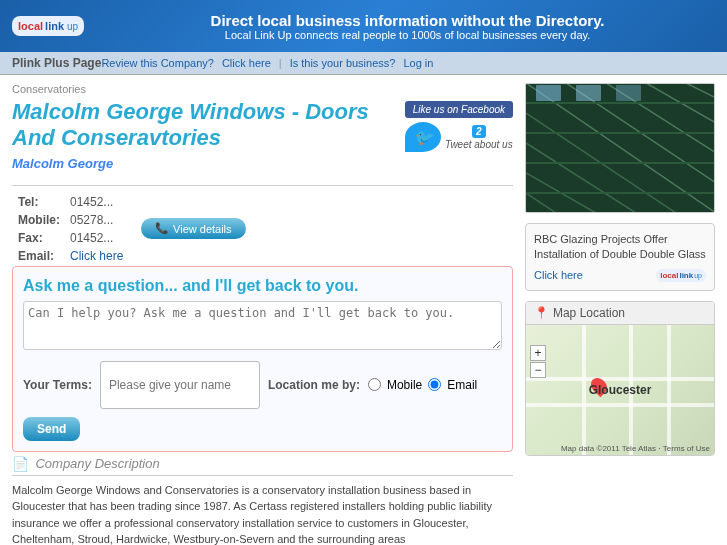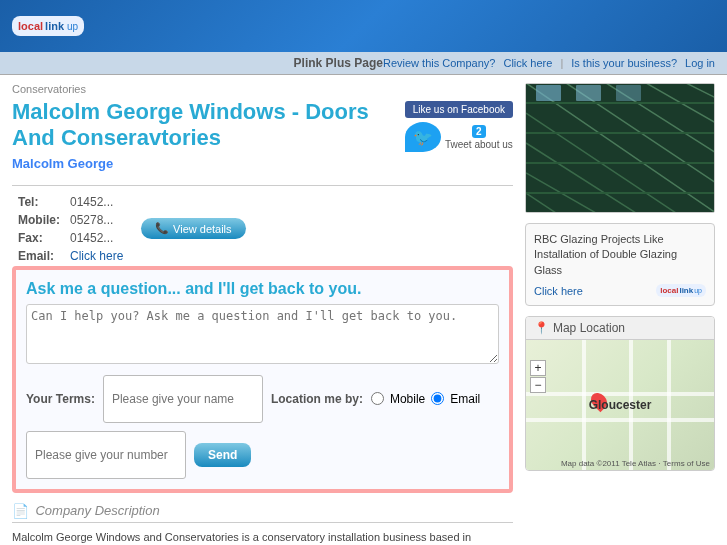--- a/index.html
+++ b/index.html
@@ -32,21 +32,21 @@
       text-align: center;
     }
     .header-tagline .main { font-size: 15px; font-weight: bold; }
     .header-tagline .sub { font-size: 11px; }
 
     
     .navbar {
       background: #c8d8e8;
       display: flex;
       align-items: center;
-      justify-content: flex-end;
+      justify-content: flex-start;
       padding: 4px 12px;
       border-bottom: 1px solid #aaa;
     }
     .navbar .page-label { color: #555; font-size: 12px; font-weight: bold; }
     .navbar .nav-links { display: flex; gap: 8px; align-items: center; font-size: 11px; color: #333; }
     .navbar .nav-links a, .navbar .nav-links span { color: #1a5fa8; cursor: pointer; text-decoration: none; }
     .navbar .nav-links .separator { color: #999; }
 
     
     .main-content {
@@ -63,21 +63,21 @@
     
     .company-title {
       font-size: 22px;
       color: #29aad4;
       font-weight: bold;
       line-height: 1.2;
       margin-bottom: 4px;
     }
     .company-subtitle { font-size: 13px; color: #3b82f6; margin-bottom: 8px; font-weight: bold; }
 
-    .title-row { display: flex; justify-content: space-between; align-items: flex-start; }
+    .title-row { display: flex; justify-content: space-between; align-items: flex-start; font-style: italic; }
     .social-box {
       display: flex;
       flex-direction: column;
       align-items: center;
       gap: 4px;
       margin-top: 2px;
     }
     .facebook-btn {
       background: #3b5998;
       color: #fff;
@@ -122,31 +122,31 @@
       padding: 4px 14px;
       font-size: 11px;
       cursor: pointer;
       display: inline-flex;
       align-items: center;
       gap: 4px;
     }
 
     
     .question-box {
-      border: 4px solid #fca5a5;
+      border: 1px solid #fca5a5;
       border-radius: 4px;
       padding: 10px;
-      margin-bottom: 10px;
+      margin-bottom: 4px;
       background: #f9faff;
     }
     .question-title { font-size: 16px; color: #444; margin-bottom: 6px; }
     .question-title span { color: #29aad4; font-weight: bold; }
     .question-textarea {
       width: 100%;
-      height: 60px;
+      height: 49px;
       border: 1px solid #ccc;
       border-radius: 3px;
       padding: 4px;
       font-size: 12px;
       resize: vertical;
       color: #555;
     }
     .form-row {
       display: flex;
       align-items: center;
@@ -305,20 +305,24 @@
 </head>
 <body>
 
 <div class="header">
   <div class="logo-area">
     <div class="logo-box">
       <span style="color:#cc3333;font-weight:bold;font-size:11px;">local</span>
       <span style="color:#1a5fa8;font-weight:bold;font-size:11px;">link</span>
       <span style="color:#2a7fd4;font-size:10px;margin-left:1px;">up</span>
     </div>
+  </div>
+  <div class="header-tagline">
+    <div class="main">Direct local business information without the Directory.</div>
+    <div class="sub">Local Link Up connects real people to 1000s of local businesses every day.</div>
   </div>
 </div>
 
 <div class="navbar">
   <span class="page-label">Plink Plus Page</span>
   <div class="nav-links">
     <span>Review this Company?</span>
     <a>Click here</a>
     <span class="separator">|</span>
     <span>Is this your business?</span>
@@ -388,21 +392,20 @@
         <input class="name-input" type="text" placeholder="Please give your name" style="">
         <span class="form-label">Location me by:</span>
         <div class="contact-options">
           <input type="radio" name="contact" style="">
           <span>Mobile</span>
           <input type="radio" name="contact" checked="" style="">
           <span>Email</span>
         </div>
       </div>
       <div class="form-row">
-        <input class="number-input" type="text" placeholder="Please give your number" style="">
         <button class="send-btn">Send</button>
       </div>
     </div>
 
     <div class="section-header">
       <span class="section-icon">📄</span>
       <span class="section-title">Company Description</span>
     </div>
     <p class="description-text">Malcolm George Windows and Conservatories is a conservatory installation business based in Gloucester that has been trading since 1987. As Certass registered installers holding public liability insurance we offer a professional conservatory installation service to customers in Gloucester, Cheltenham, Stroud, Hardwicke, Westbury-on-Severn and the surrounding areas</p>
 
@@ -430,21 +433,21 @@
         <line x1="0" y1="80" x2="190" y2="80" stroke="#2a5a3a" stroke-width="2"></line>
         <line x1="0" y1="110" x2="190" y2="110" stroke="#2a5a3a" stroke-width="2"></line>
 
         <rect x="10" y="2" width="25" height="16" fill="#7ab8d8" opacity="0.6" rx="1"></rect>
         <rect x="50" y="2" width="25" height="16" fill="#8ac8e8" opacity="0.5" rx="1"></rect>
         <rect x="90" y="2" width="25" height="16" fill="#7ab8d8" opacity="0.4" rx="1"></rect>
       </svg>
     </div>
 
     <div class="ad-box">
-      <div class="ad-text">RBC Glazing Projects Like Installation of Double Glazing Glass</div>
+      <div class="ad-text">RBC Glazing Projects Offer Installation of Double Double Glass</div>
       <div class="ad-footer">
         <a class="ad-click">Click here</a>
         <div class="local-link-logo-small">
           <span style="color:#cc3333;font-weight:bold;font-size:8px;">local</span>
           <span style="color:#1a5fa8;font-weight:bold;font-size:8px;">link</span>
           <span style="color:#2a7fd4;font-size:7px;">up</span>
         </div>
       </div>
     </div>
 

